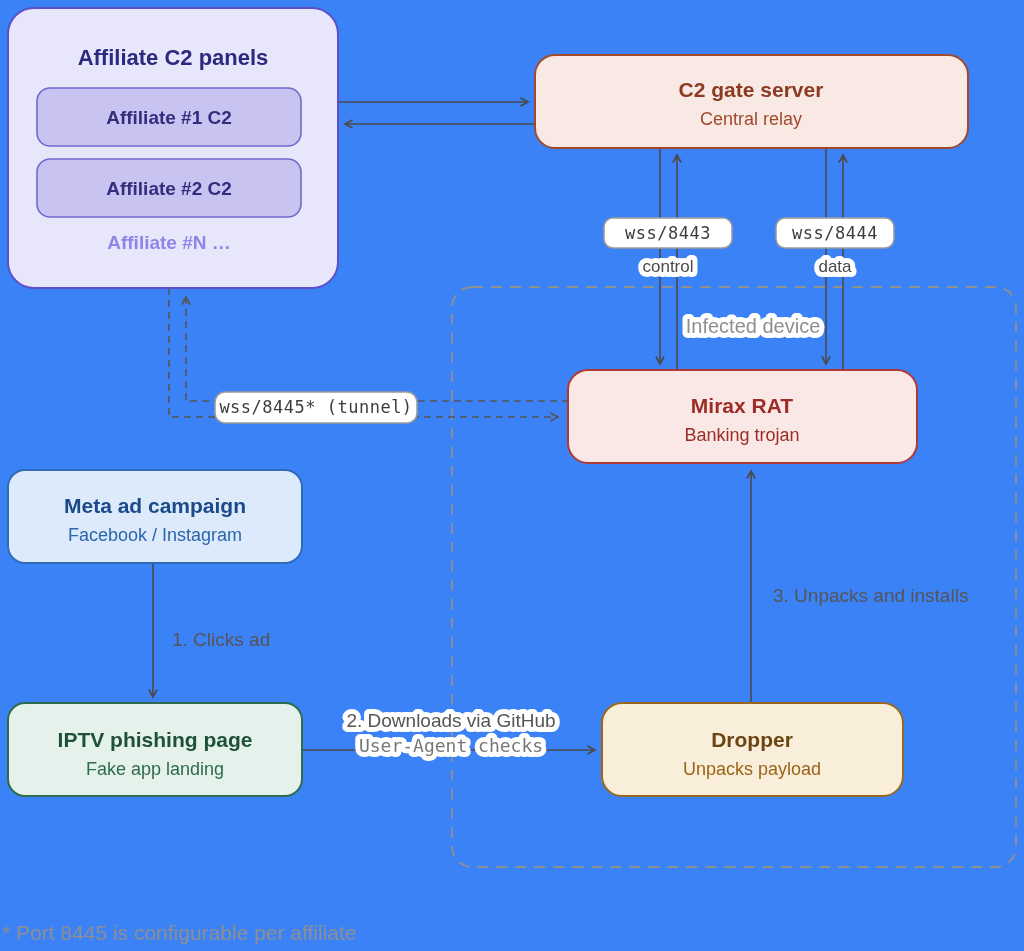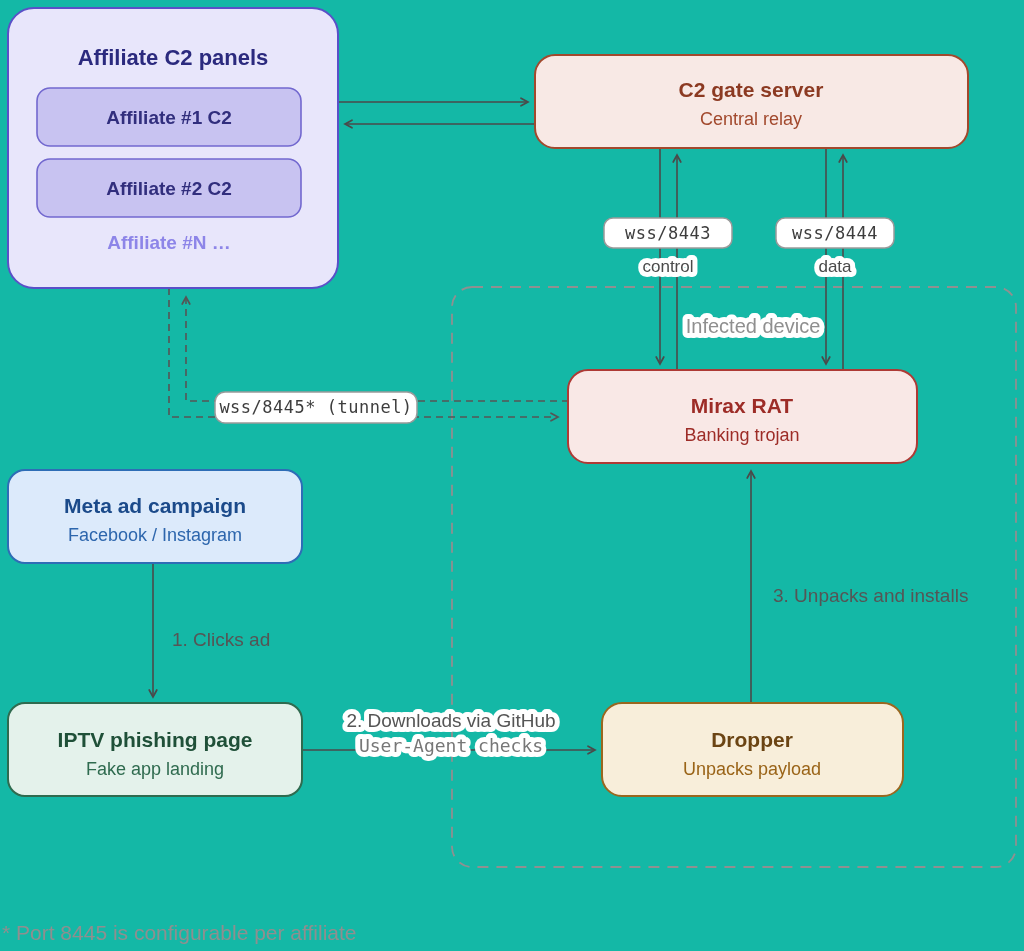--- a/index.html
+++ b/index.html
@@ -1,16 +1,16 @@
 <!DOCTYPE html>
 <html><head>
 <meta charset="utf-8">
 <style>
   html,body{margin:0;padding:0;background:#ffffff;}
-  .stage{position:relative;width:1024px;height:951px;background:#14b8a6;overflow:hidden;}
+  .stage{position:relative;width:1024px;height:951px;background:#3b82f6;overflow:hidden;}
   svg{display:block;}
   text{font-family:"Liberation Sans",sans-serif;}
   .mono{font-family:"DejaVu Sans Mono","Liberation Mono",monospace;}
   .halo{paint-order:stroke;stroke:#ffffff;stroke-width:10px;stroke-linejoin:round;}
   .node-title{font-weight:bold;font-size:21px;}
   .node-sub{font-size:18px;}
   .edge-label{font-size:19px;fill:#555555;}
   .port-text{font-size:17px;fill:#3d3d3d;letter-spacing:0.5px;}
   .small-gray{font-size:17px;fill:#4a4a4a;}
 </style>

